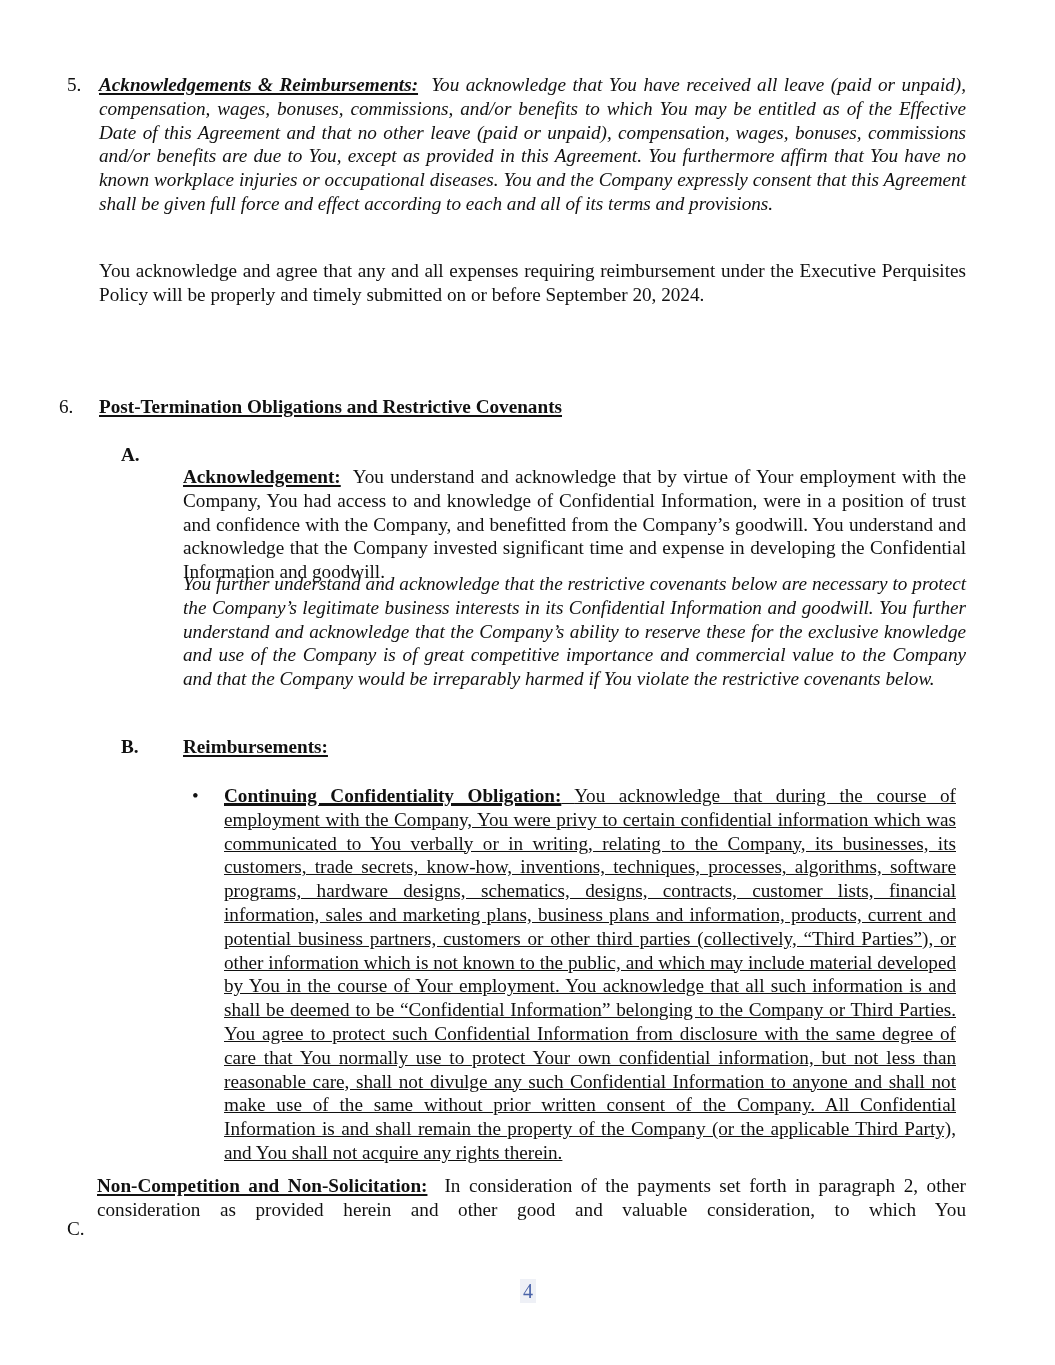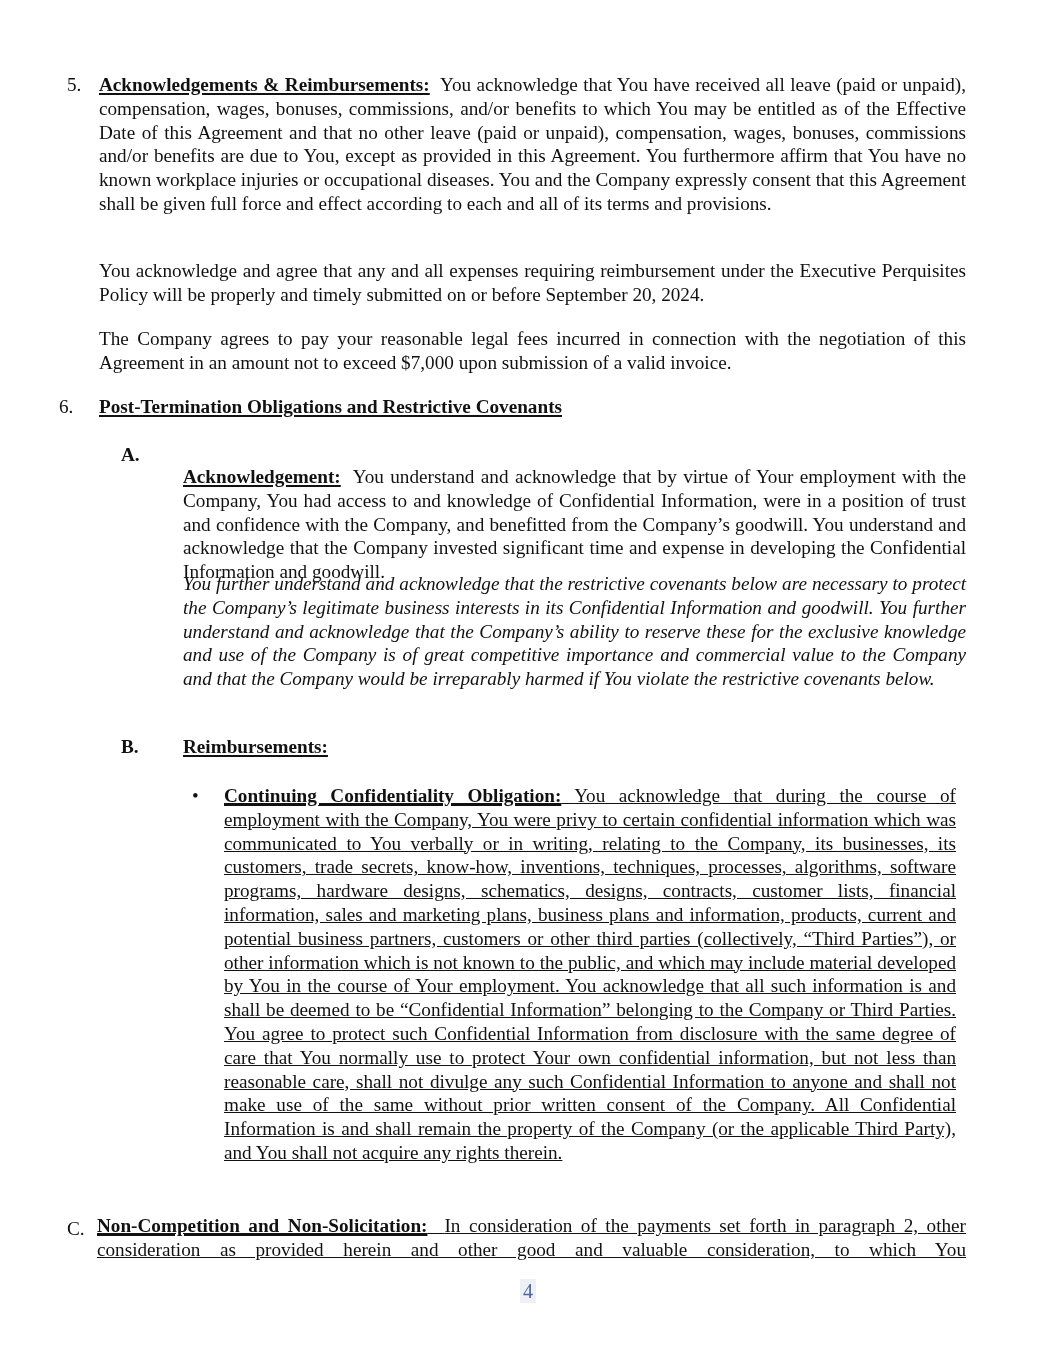--- a/index.html
+++ b/index.html
@@ -36,21 +36,21 @@
     font-weight: bold;
     text-decoration: underline;
     text-underline-offset: 2px;
     text-decoration-thickness: 1.5px;
   }
   .bold { font-weight: bold; }
   p { margin: 0; }
 
   
   #s5-num   { left: 67px;  top: 73px; }
-  #s5-p1    { left: 99px;  top: 73px;  width: 867px; }
+  #s5-p1    { left: 99px;  top: 73px;  width: 867px; font-style: italic; }
   #s5-p2    { left: 99px;  top: 259px; width: 867px; }
   #s5-p3    { left: 99px;  top: 327px; width: 867px; }
 
   
   #s6-num   { left: 59px;  top: 395px; }
   #s6-title { left: 99px;  top: 395px; }
 
   
   #sa-num   { left: 121px; top: 443px; }
   #sa-p1    { left: 183px; top: 465px; width: 783px; }
@@ -59,21 +59,21 @@
   
   #sb-num   { left: 121px; top: 735px; }
   #sb-title { left: 183px; top: 735px; }
 
   
   #bullet   { left: 192px; top: 784px; }
   #sb-p1    { left: 224px; top: 784px; width: 732px; text-decoration: underline; }
 
   
   #sc-num   { left: 67px;  top: 1217px; }
-  #sc-p1    { left: 97px;  top: 1214px; width: 869px; text-decoration: underline; }
+  #sc-p1    { left: 97px;  top: 1174px; width: 869px; }
 
   
   #page-num {
     position: absolute;
     left: 520px;
     top: 1279px;
     width: 16px;
     text-align: center;
     font-family: "Liberation Serif", serif;
     font-size: 20px;
@@ -83,21 +83,20 @@
   }
 </style>
 </head>
 <body>
 
 <div class="page">
 
   <span class="num" id="s5-num">5.</span>
   <p class="block" id="s5-p1"><span class="heading">Acknowledgements &amp; Reimbursements:</span>&nbsp; <span>You acknowledge that You have received all leave (paid or unpaid), compensation, wages, bonuses, commissions, and/or benefits to which You may be entitled as of the Effective Date of this Agreement and that no other leave (paid or unpaid), compensation, wages, bonuses, commissions and/or benefits are due to You, except as provided in this Agreement.  You furthermore affirm that You have no known workplace injuries or occupational diseases.  You and the Company expressly consent that this Agreement shall be given full force and effect according to each and all of its terms and provisions.</span></p>
   <p class="block" id="s5-p2">You acknowledge and agree that any and all expenses requiring reimbursement under the Executive Perquisites Policy will be properly and timely submitted on or before September 20, 2024.</p>
-  <p class="block" id="s5-p3">The Company agrees to pay your reasonable legal fees incurred in connection with the negotiation of this Agreement in an amount not to exceed $7,000 upon submission of a valid invoice.</p>
 
   <span class="num" id="s6-num">6.</span>
   <span class="num heading" id="s6-title">Post-Termination Obligations and Restrictive Covenants</span>
 
   <span class="num bold" id="sa-num">A.</span>
   <p class="block" id="sa-p1"><span class="heading">Acknowledgement:</span>&nbsp; <span>You understand and acknowledge that by virtue of Your employment with the Company, You had access to and knowledge of Confidential Information, were in a position of trust and confidence with the Company, and benefitted from the Company’s goodwill. You understand and acknowledge that the Company invested significant time and expense in developing the Confidential Information and goodwill.</span></p>
   <p class="block" id="sa-p2">You further understand and acknowledge that the restrictive covenants below are necessary to protect the Company’s legitimate business interests in its Confidential Information and goodwill. You further understand and acknowledge that the Company’s ability to reserve these for the exclusive knowledge and use of the Company is of great competitive importance and commercial value to the Company and that the Company would be irreparably harmed if You violate the restrictive covenants below.</p>
 
   <span class="num bold" id="sb-num">B.</span>
   <span class="num heading" id="sb-title">Reimbursements:</span>

